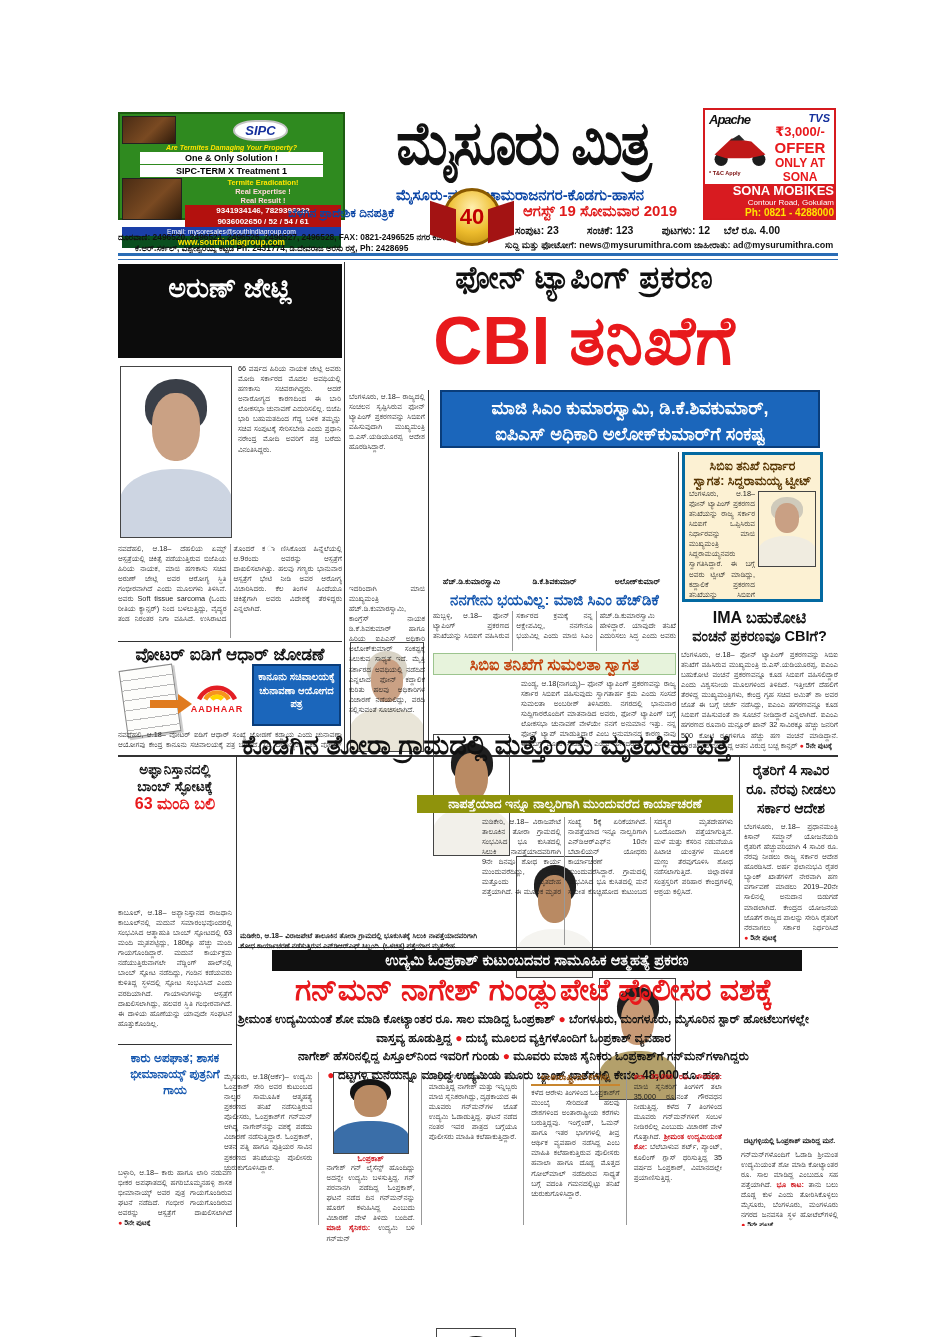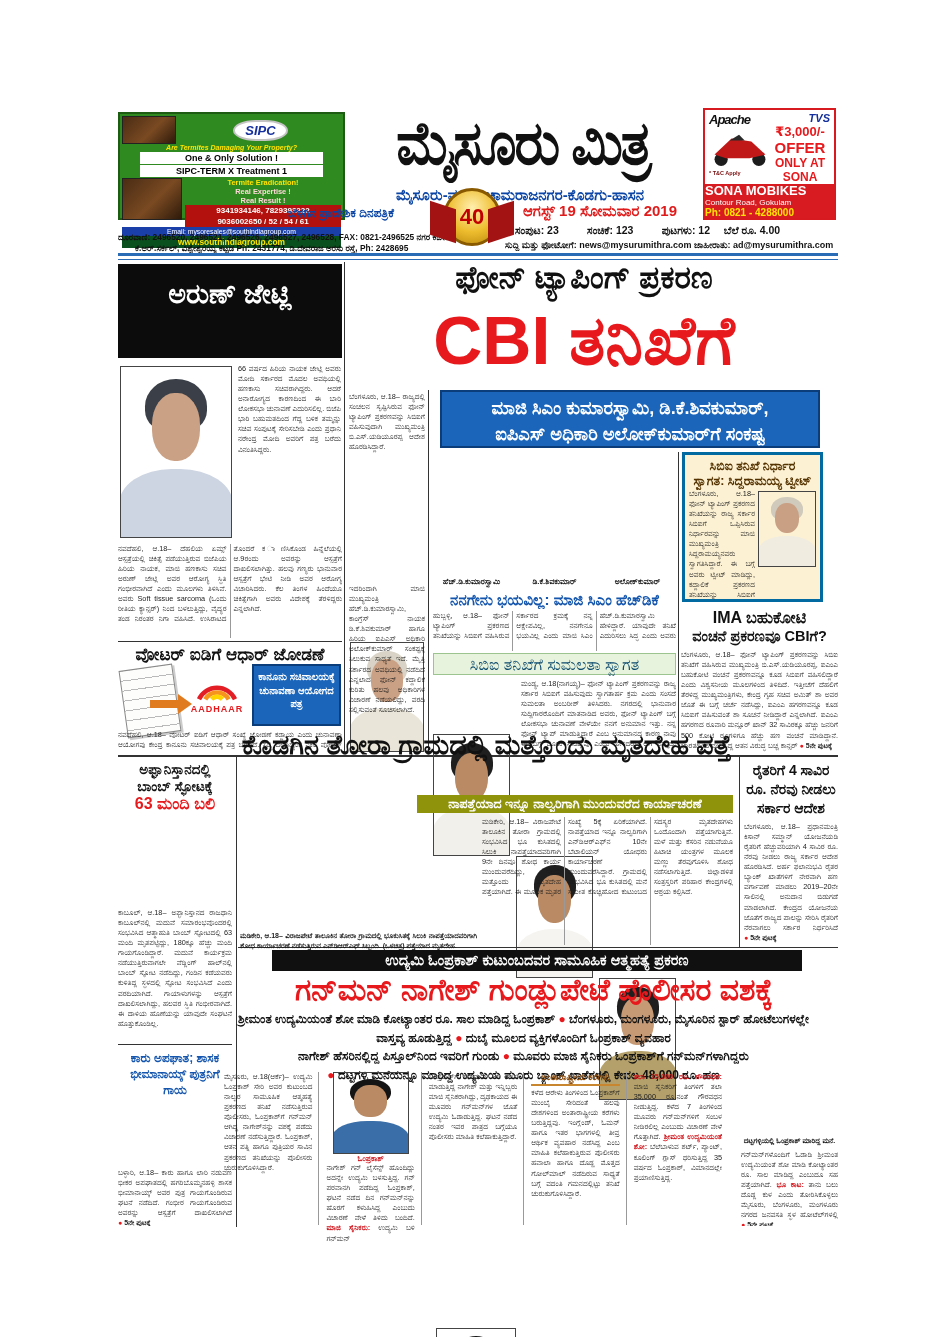--- a/index.html
+++ b/index.html
@@ -32,30 +32,30 @@
   
   .sipc{background:#2f8a1f;border:2px solid #1d5c12;color:#fff;font-size:8px}
   .sipc .oval{background:#fff;color:#15309c;border-radius:50%/60%;font-weight:bold;font-style:italic;
               padding:1px 10px;font-size:13px;display:inline-block;border:2px solid #c3c3c3}
   .sipc .wband{background:#fff;color:#000;font-weight:bold;text-align:center;font-size:9px;margin:1px 18px;padding:1px 0}
   .sipc .redband{background:#b3110e;color:#fff;font-weight:bold;text-align:center;font-size:8px;padding:1px 0}
   .sipc .blueband{background:#1a3fa8;color:#fff;text-align:center;font-size:6.8px;padding:1px 0}
   .sipc .webband{background:#0a4f1e;color:#ffe400;font-weight:bold;text-align:center;font-size:8.4px;padding:1px 0}
   .termite{background:linear-gradient(135deg,#4a2c14,#7a4a22 55%,#2e1a0a);border:1px solid #222}
   .tvs{background:#fff;border:2px solid #d61a1f}
-  .tvs .band{position:absolute;left:0;right:0;bottom:0;background:#d81b20;color:#fff;text-align:left}
+  .tvs .band{position:absolute;left:0;right:0;bottom:0;background:#d81b20;color:#fff;text-align:right}
   .badge40{position:absolute;width:52px;height:52px;border-radius:50%;border:3px solid #8a5a00;
            background:radial-gradient(circle at 50% 32%,#ffefae,#eebd2e 55%,#b8860b);
            display:flex;align-items:center;justify-content:center;color:#c00000;font-weight:bold;font-size:22px;z-index:2}
   .badge40::before,.badge40::after{content:"";position:absolute;top:14px;width:26px;height:34px;background:#a31313;z-index:-1}
   .badge40::before{left:-16px;transform:skewY(18deg)}
   .badge40::after{right:-16px;transform:skewY(-18deg)}
   .bluebox{background:#1b66bb;border:2px solid #0a3d7a;color:#fff;font-weight:bold;text-align:center}
   .cream{background:#fcf1d3;border:3px solid #0369a1}
-  .greenbox{background:#e7f3dc;border:1px solid #9cc48e;color:#0c4a6e;font-weight:normal;text-align:center}
+  .greenbox{background:#e7f3dc;border:1px solid #9cc48e;color:#c2410c;font-weight:bold;text-align:center}
   .olivebox{background:#8f930c;color:#fff;font-weight:bold;text-align:center}
   .kicker{background:#101010;color:#fff;font-weight:bold;text-align:center}
   .vcard{background:#fdfdfb;border:1px solid #888;transform:rotate(-8deg);
      background-image:repeating-linear-gradient(180deg,transparent 0 9px,#b9b9b9 9px 10px);box-shadow:2px 2px 0 #ccc}
   .varrow-shaft{background:#e07b1f;height:8px}
   .varrow-tip{width:0;height:0;border-left:14px solid #e07b1f;border-top:10px solid transparent;border-bottom:10px solid transparent}
 </style>
 </head>
 <body>
 
@@ -123,21 +123,21 @@
   <div class="abs" style="left:118px;top:232px;width:385px;font-size:8.4px;font-weight:bold">ದೂರವಾಣಿ: 2496520, 2496521, 2496526, 2496527, 2496528,  FAX: 0821-2496525 ನಗರ ಕಚೇರಿಗಳು:</div>
   <div class="abs" style="left:135px;top:243px;width:360px;font-size:8.4px;font-weight:bold">ಕೆ.ಆರ್.ಸರ್ಕಲ್, ವಿಶ್ವೇಶ್ವರಯ್ಯ ಕಟ್ಟಡ Ph: 2431774, ಡಿ.ದೇವರಾಜ ಅರಸು ರಸ್ತೆ, Ph: 2428695</div>
   <div class="abs b" style="left:505px;top:240px;width:333px;font-size:9px">ಸುದ್ದಿ ಮತ್ತು ಫೋಟೋಗೆ: news@mysurumithra.com ಜಾಹೀರಾತು: ad@mysurumithra.com</div>
   <div class="bluerule" style="left:118px;top:253px;width:720px"></div>
 
   <div class="rv" style="left:344px;top:262px;height:491px"></div>
   <div class="rv" style="left:428px;top:390px;height:363px"></div>
   <div class="rv" style="left:678px;top:452px;height:301px"></div>
   <div class="rh" style="left:118px;top:755px;width:720px;height:2px"></div>
 
-  <div class="abs blackhead" style="left:118px;top:264px;width:224px;height:94px;font-size:27px;line-height:40px;padding-top:10px">
+  <div class="abs blackhead" style="left:118px;top:264px;width:224px;height:94px;font-size:27px;line-height:40px;padding-top:4px">
     <div>ಅರುಣ್ ಜೇಟ್ಲಿ</div>
   </div>
   <div class="abs photo portrait" style="left:120px;top:366px;width:112px;height:172px;--bg:#8fa3bd;--skin:#caa184;--shirt:#cdd5e2;--hair:#3a3f48">
     <i class="hair"></i>
       <i class="face"></i>
       <i class="torso"></i>
   </div>
   <div class="abs small" style="left:238px;top:364px;width:103px;height:176px">66 ವರ್ಷದ ಹಿರಿಯ ನಾಯಕ ಜೇಟ್ಲಿ ಅವರು ಮೋದಿ ಸರ್ಕಾರದ ಮೊದಲ ಅವಧಿಯಲ್ಲಿ ಹಣಕಾಸು ಸಚಿವರಾಗಿದ್ದರು. ಆದರೆ ಅನಾರೋಗ್ಯದ ಕಾರಣದಿಂದ ಈ ಬಾರಿ ಲೋಕಸಭಾ ಚುನಾವಣೆ ಎದುರಿಸಲಿಲ್ಲ. ಬಿಜೆಪಿ ಭಾರಿ ಬಹುಮತದಿಂದ ಗೆದ್ದ ಬಳಿಕ ತಮ್ಮನ್ನು ಸಚಿವ ಸಂಪುಟಕ್ಕೆ ಸೇರಿಸಬೇಡಿ ಎಂದು ಪ್ರಧಾನಿ ನರೇಂದ್ರ ಮೋದಿ ಅವರಿಗೆ ಪತ್ರ ಬರೆದು ವಿನಂತಿಸಿದ್ದರು.</div>
   <div class="abs small c2" style="left:118px;top:544px;width:224px;height:94px">ನವದೆಹಲಿ, ಆ.18– ದೆಹಲಿಯ ಏಮ್ಸ್ ಆಸ್ಪತ್ರೆಯಲ್ಲಿ ಚಿಕಿತ್ಸೆ ಪಡೆಯುತ್ತಿರುವ ಬಿಜೆಪಿಯ ಹಿರಿಯ ನಾಯಕ, ಮಾಜಿ ಹಣಕಾಸು ಸಚಿವ ಅರುಣ್ ಜೇಟ್ಲಿ ಅವರ ಆರೋಗ್ಯ ಸ್ಥಿತಿ ಗಂಭೀರವಾಗಿದೆ ಎಂದು ಮೂಲಗಳು ತಿಳಿಸಿವೆ. ಅವರು Soft tissue sarcoma (ಒಂದು ರೀತಿಯ ಕ್ಯಾನ್ಸರ್) ನಿಂದ ಬಳಲುತ್ತಿದ್ದು, ವೈದ್ಯರ ತಂಡ ನಿರಂತರ ನಿಗಾ ವಹಿಸಿದೆ. ಉಸಿರಾಟದ ತೊಂದರೆ ಕ ಾಣಿಸಿಕೊಂಡ ಹಿನ್ನೆಲೆಯಲ್ಲಿ ಆ.9ರಂದು ಅವರನ್ನು ಆಸ್ಪತ್ರೆಗೆ ದಾಖಲಿಸಲಾಗಿತ್ತು. ಹಲವು ಗಣ್ಯರು ಭಾನುವಾರ ಆಸ್ಪತ್ರೆಗೆ ಭೇಟಿ ನೀಡಿ ಅವರ ಆರೋಗ್ಯ ವಿಚಾರಿಸಿದರು. ಕೆಲ ತಿಂಗಳ ಹಿಂದೆಯೂ ಚಿಕಿತ್ಸೆಗಾಗಿ ಅವರು ವಿದೇಶಕ್ಕೆ ತೆರಳಿದ್ದರು ಎನ್ನಲಾಗಿದೆ.</div>
   <div class="rh" style="left:118px;top:641px;width:224px"></div>

